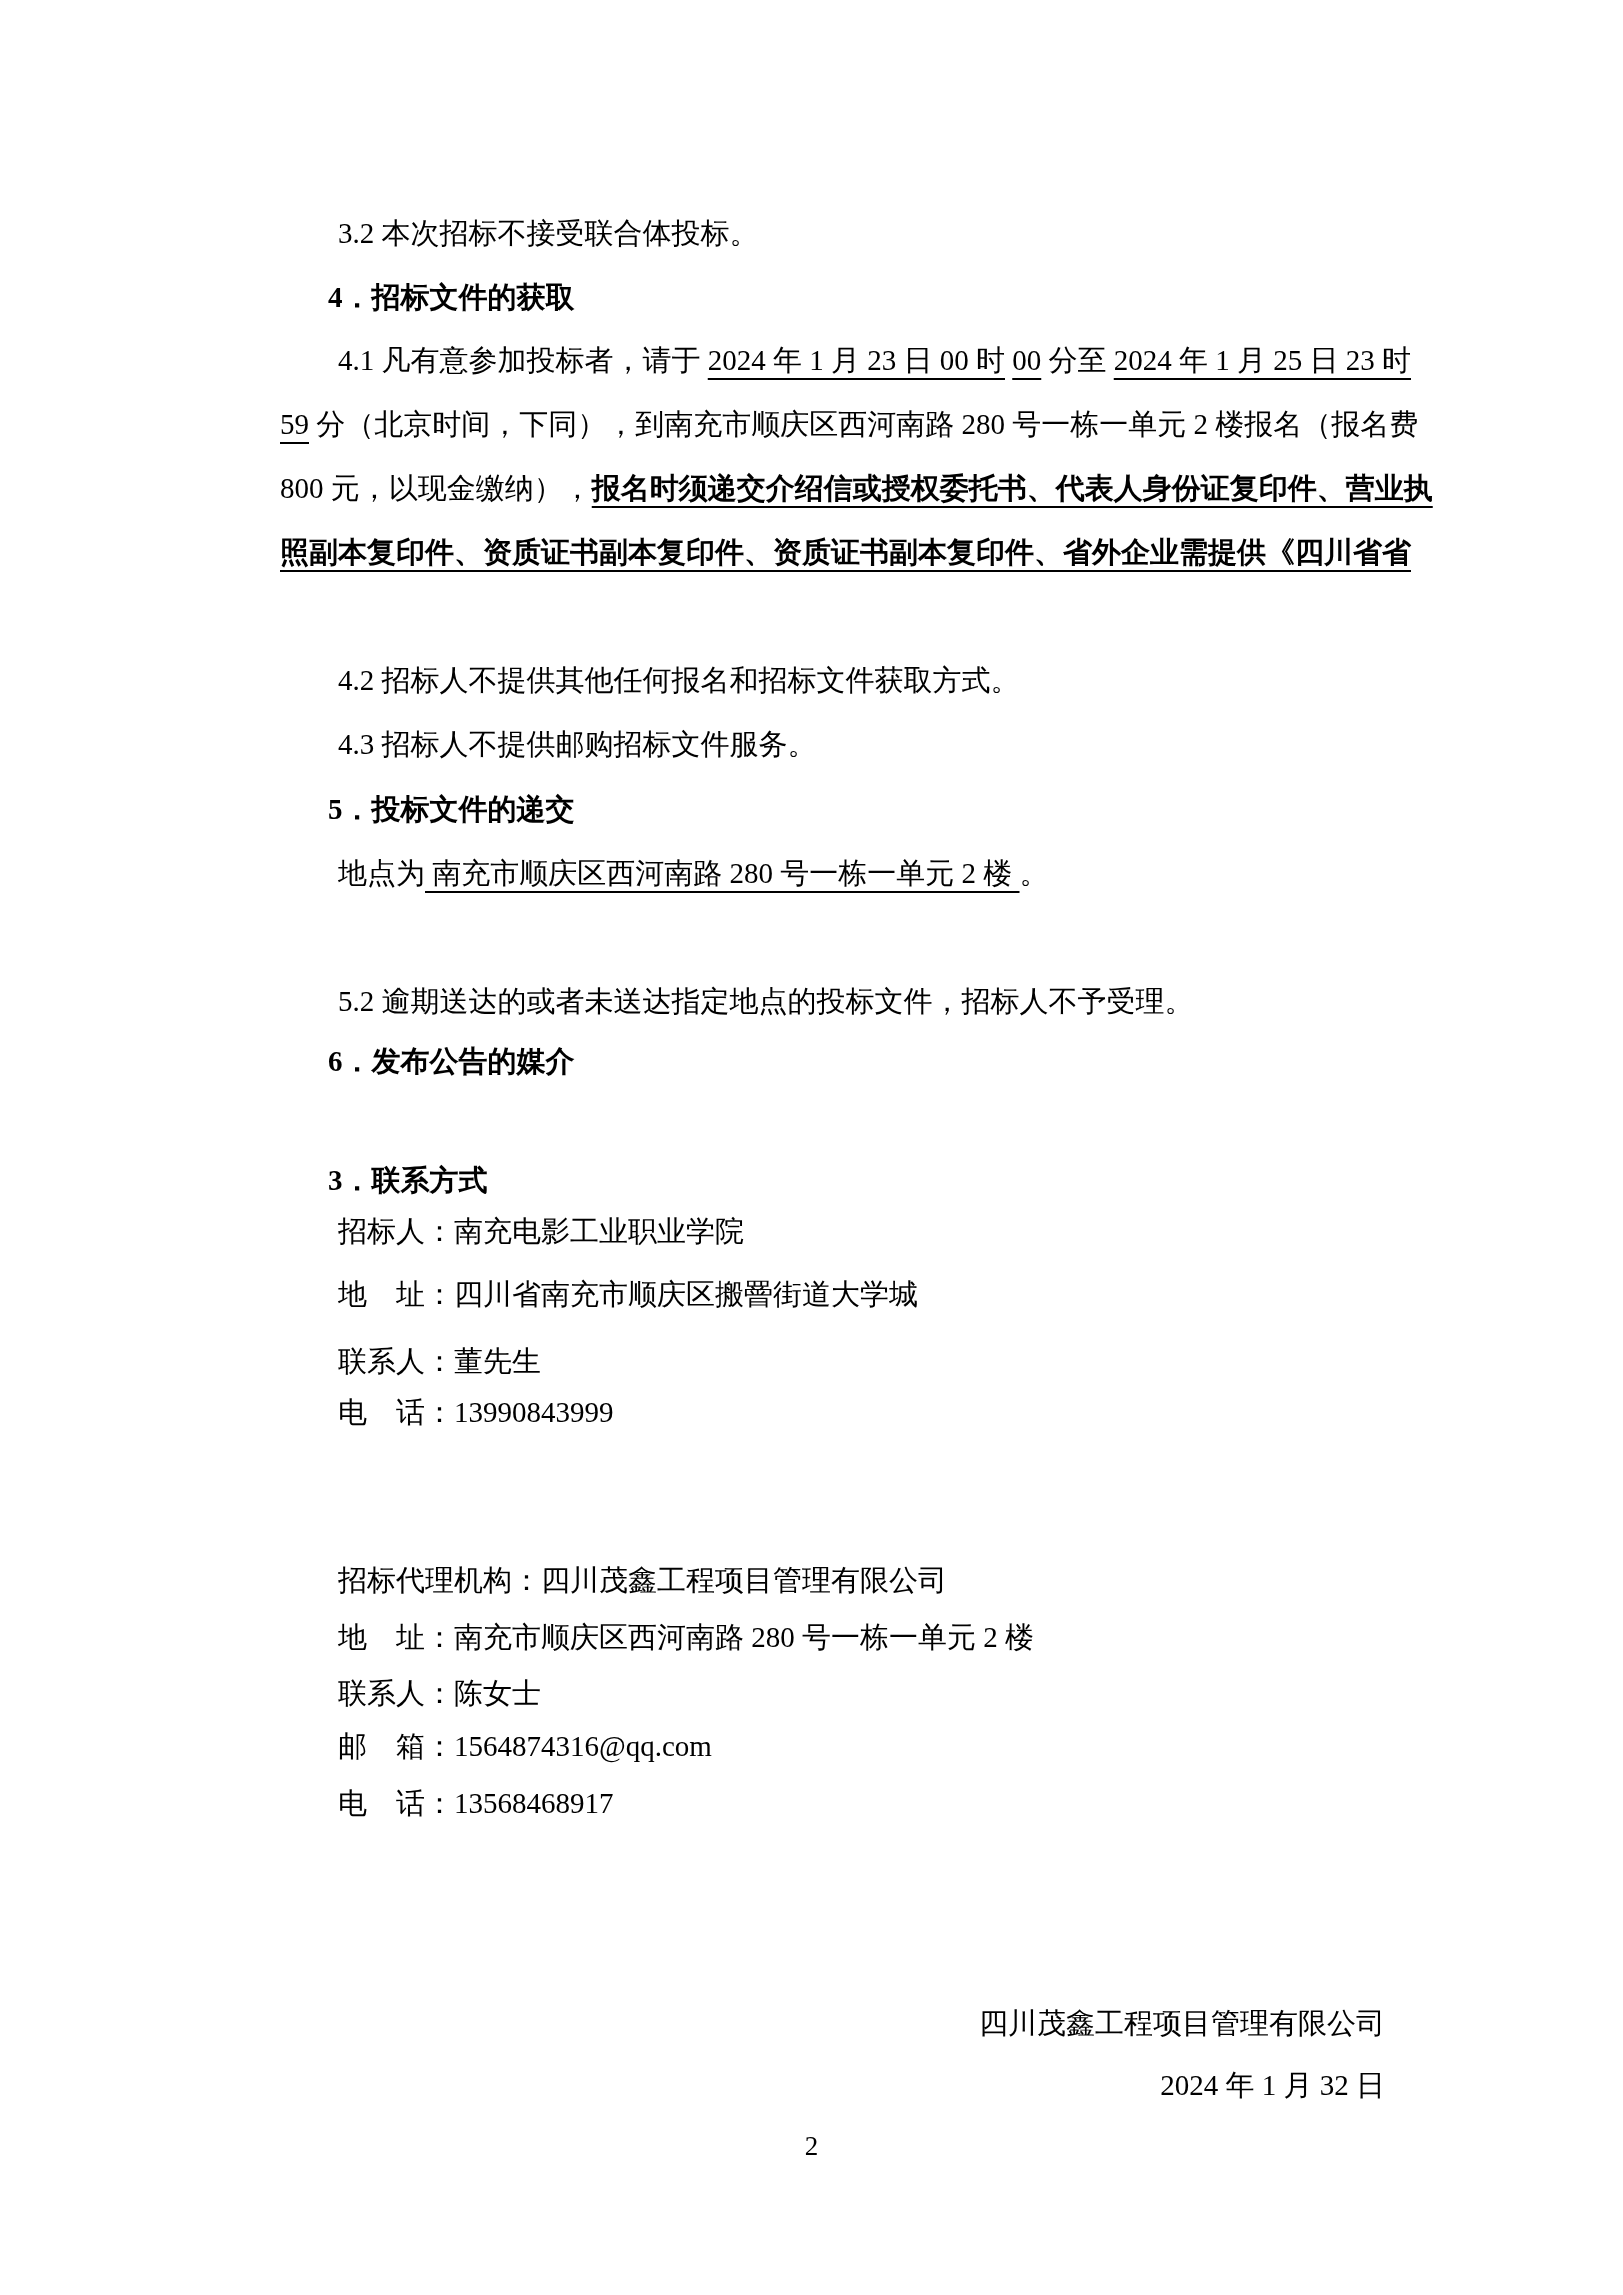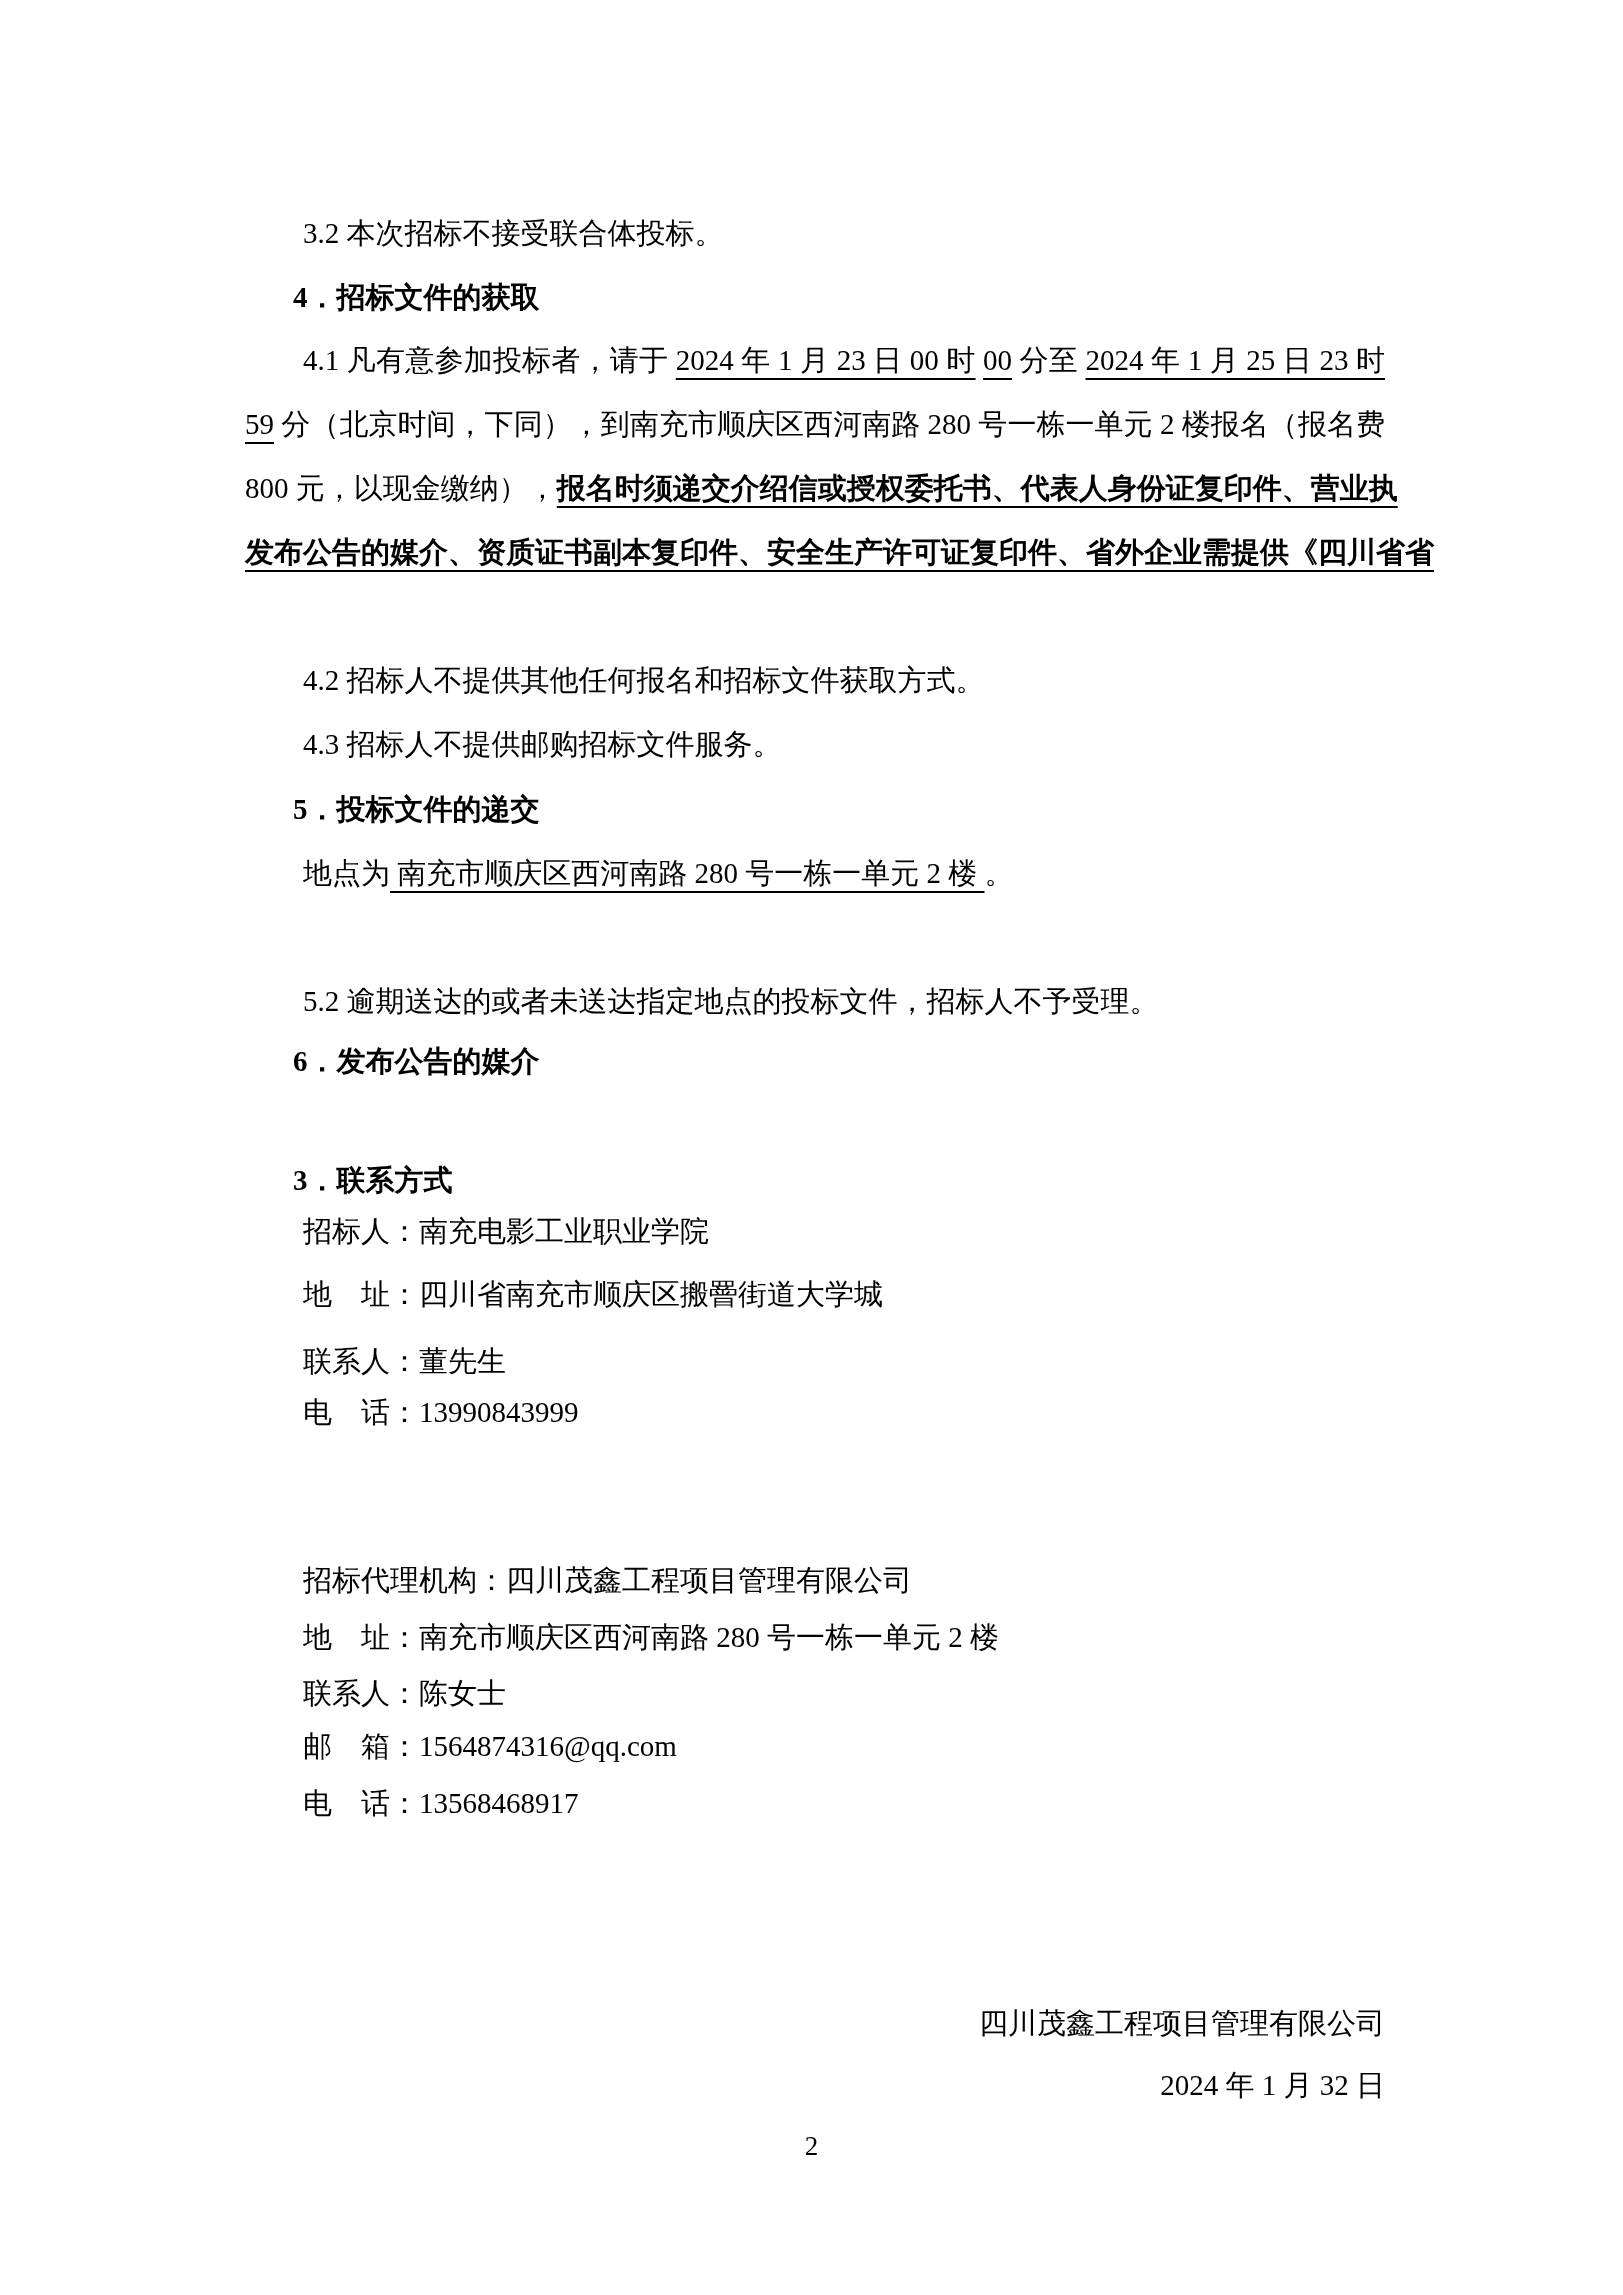--- a/index.html
+++ b/index.html
@@ -26,20 +26,21 @@
   }
   .block {
     position: absolute;
     left: 0;
     width: 100%;
     line-height: 64px;
   }
   .block .line {
     height: 64px;
     white-space: nowrap;
+    margin-left: 35px;
   }
   
   .block .line.jl {
     text-align: justify;
     text-align-last: justify;
   }
   
   .body .line:first-child { padding-left: 58px; }
   
   .heading { font-weight: 700; }
@@ -96,21 +97,21 @@
       <div class="block body" data-name="clause-3-2">
         <div class="line" data-name="clause-3-2-line-1"><span class="seg" data-name="text-segment">3.2 本次招标不接受联合体投标。</span></div>
       </div>
       <div class="block heading" data-name="heading-4">
         <div class="line" data-name="heading-4-line-1"><span class="seg" data-name="text-segment">4．招标文件的获取</span></div>
       </div>
       <div class="block body" data-name="clause-4-1">
         <div class="line jl" data-name="clause-4-1-line-1"><span class="seg" data-name="text-segment">4.1 凡有意参加投标者，请于 </span><span class="seg u" data-name="text-segment">2024 年 1 月 23 日 00 时</span><span class="seg" data-name="text-segment"> </span><span class="seg u" data-name="text-segment">00</span><span class="seg" data-name="text-segment"> 分至 </span><span class="seg u" data-name="text-segment">2024 年 1 月 25 日 23 时</span></div>
         <div class="line jl" data-name="clause-4-1-line-2"><span class="seg u" data-name="text-segment">59</span><span class="seg" data-name="text-segment"> 分（北京时间，下同），到南充市顺庆区西河南路 280 号一栋一单元 2 楼报名（报名费</span></div>
         <div class="line jl" data-name="clause-4-1-line-3"><span class="seg" data-name="text-segment">800 元，以现金缴纳），</span><span class="seg u b" data-name="text-segment">报名时须递交介绍信或授权委托书、代表人身份证复印件、营业执</span></div>
-        <div class="line jl" data-name="clause-4-1-line-4"><span class="seg u b" data-name="text-segment">发布公告的媒介、资质证书副本复印件、安全生产许可证复印件、省外企业需提供《四川省省</span></div>
+        <div class="line jl" data-name="clause-4-1-line-4"><span class="seg u b" data-name="text-segment">照副本复印件、资质证书副本复印件、资质证书副本复印件、省外企业需提供《四川省省</span></div>
       </div>
       <div class="block body" data-name="clause-4-2">
         <div class="line" data-name="clause-4-2-line-1"><span class="seg" data-name="text-segment">4.2 招标人不提供其他任何报名和招标文件获取方式。</span></div>
       </div>
       <div class="block body" data-name="clause-4-3">
         <div class="line" data-name="clause-4-3-line-1"><span class="seg" data-name="text-segment">4.3 招标人不提供邮购招标文件服务。</span></div>
       </div>
       <div class="block heading" data-name="heading-5">
         <div class="line" data-name="heading-5-line-1"><span class="seg" data-name="text-segment">5．投标文件的递交</span></div>
       </div>

